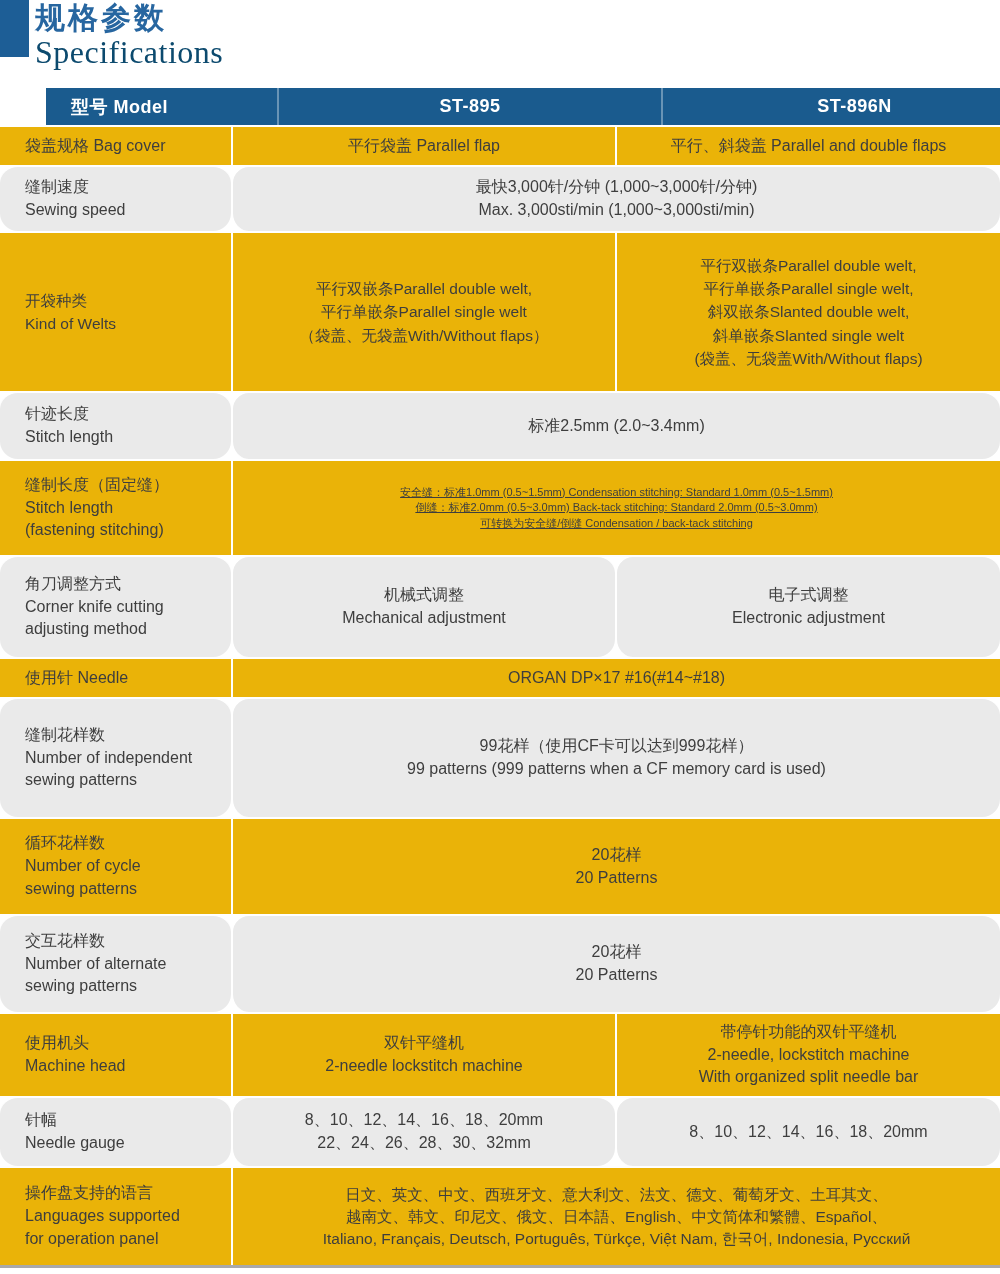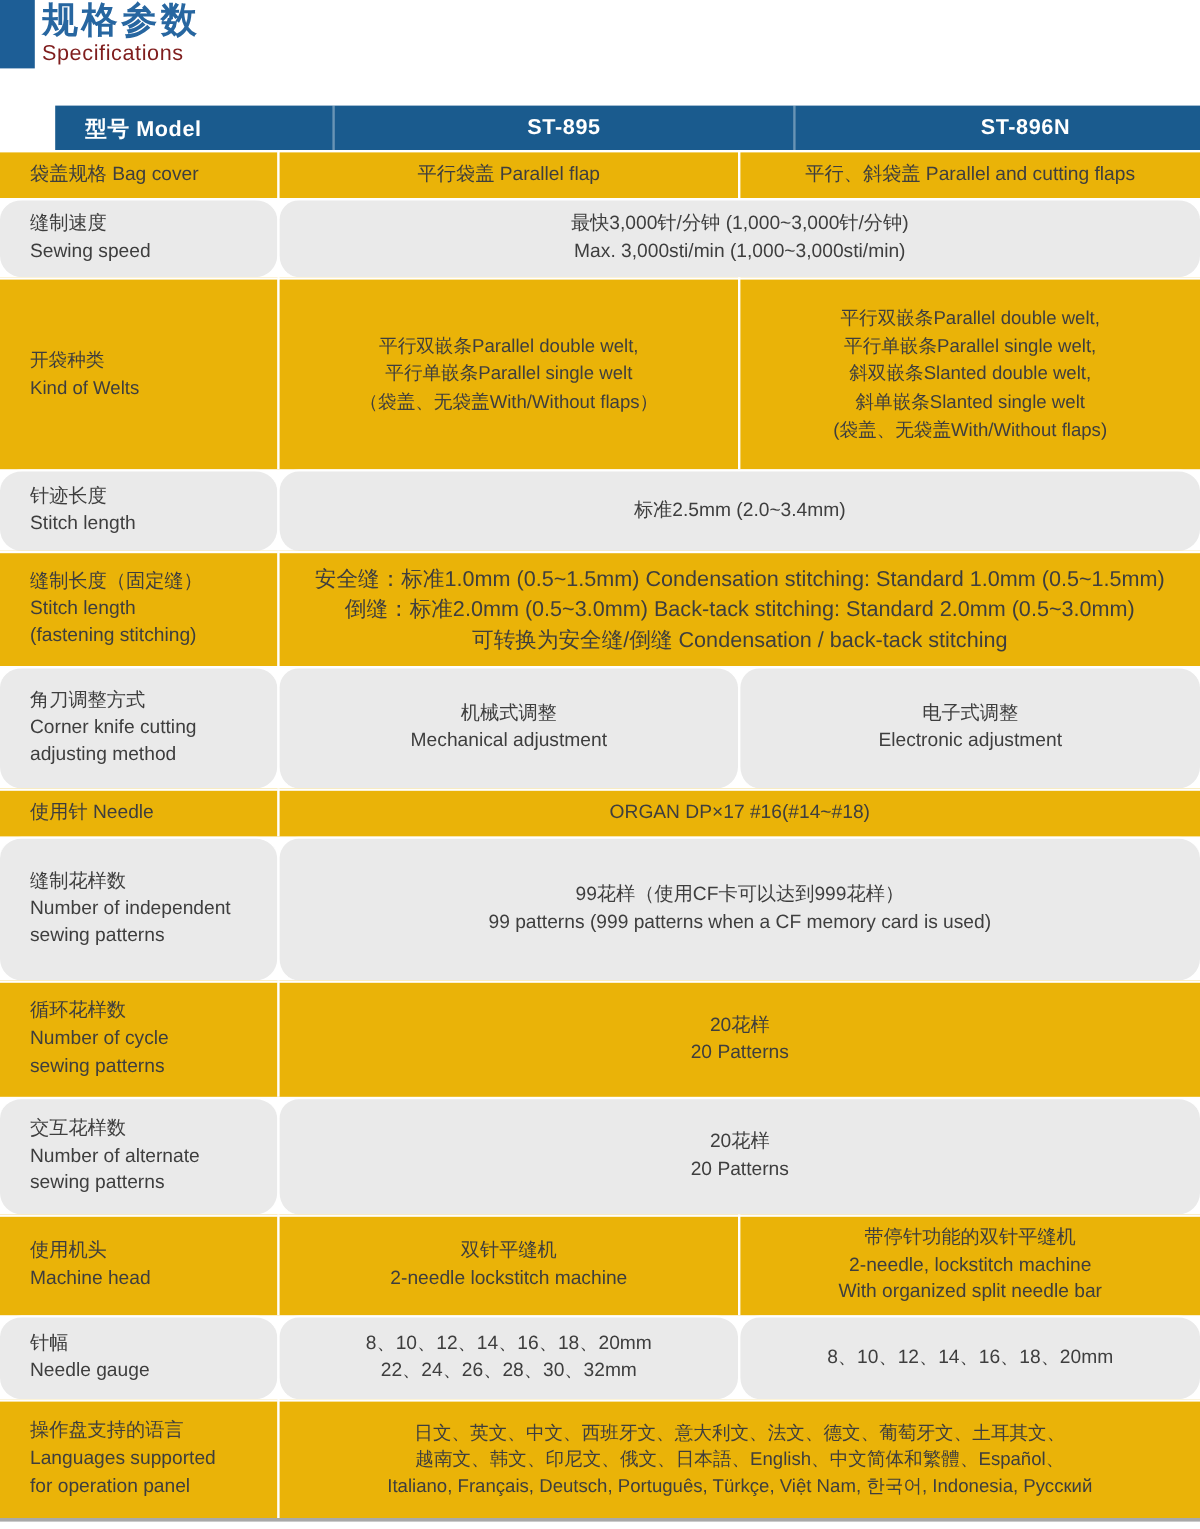--- a/index.html
+++ b/index.html
@@ -9,23 +9,23 @@
     overflow:hidden;
     background:#ffffff;
     font-family:"Liberation Sans","DejaVu Sans",sans-serif;
     color:#3e3e3e;
     -webkit-font-smoothing:antialiased;
   }
 
   
   .title-block { height:88px; display:flex; align-items:flex-start; background:#ffffff; }
   .accent-bar { width:29px; height:57px; background:#1d5e96; flex:0 0 auto; }
-  .titles { margin-left:6px; padding-top:1px; }
+  .titles { margin-left:6px; padding-top:1px;font-family:Liberation Serif, serif; }
   .title-zh { font-size:30px; font-weight:600; color:#2766a0; letter-spacing:3px; line-height:1.1; }
-  .title-en { font-size:18px; font-weight:400; color:#7f1d1d; line-height:1.1; margin-top:1px; letter-spacing:0.5px; }
+  .title-en { font-size:32px; font-weight:400; color:#0c4a6e; line-height:1.1; margin-top:1px; letter-spacing:0.5px; }
 
   
   .spec-table { width:1000px; border-bottom:3px solid #a9a9a9; }
   .thead {
     display:grid; grid-template-columns:231px 384px 385px;
     height:37px; background:#1a5b8e;margin-left:46px;
   }
   .th {
     display:flex; align-items:center; justify-content:center;
     color:#ffffff; font-size:18px; font-weight:bold; letter-spacing:0.5px;
@@ -49,21 +49,21 @@
     white-space:pre-line;
     border-top:2px solid #ffffff;
     padding:2px 8px;
   }
   .td.label {
     justify-content:flex-start; text-align:left;
     padding-left:25px; padding-right:6px;
   }
   .td.c2, .td.c3, .td.span { border-left:2px solid #ffffff; }
   .td.span { grid-column:2 / 4; }
-  .r5 .td.span { font-size:18px; }
+  .r5 .td.span { font-size:11px;text-decoration:underline; }
   .r13 .td.span { font-size:15.5px; }
   .r3 .td { font-size:15.5px; line-height:1.5; }
 </style>
 </head>
 <body>
 
 <div class="page">
 
   <header class="title-block">
     <div class="accent-bar"></div>
@@ -77,21 +77,21 @@
 
     <div class="thead">
       <div class="th model">型号 Model</div>
       <div class="th">ST-895</div>
       <div class="th">ST-896N</div>
     </div>
 
     <div class="tr r1 shade-a">
       <div class="td label">袋盖规格 Bag cover</div>
       <div class="td c2">平行袋盖 Parallel flap</div>
-      <div class="td c3">平行、斜袋盖 Parallel and cutting flaps</div>
+      <div class="td c3">平行、斜袋盖 Parallel and double flaps</div>
     </div>
 
     <div class="tr r2 shade-b">
       <div class="td label">缝制速度
 Sewing speed</div>
       <div class="td span">最快3,000针/分钟 (1,000~3,000针/分钟)
 Max. 3,000sti/min (1,000~3,000sti/min)</div>
     </div>
 
     <div class="tr r3 shade-a">

